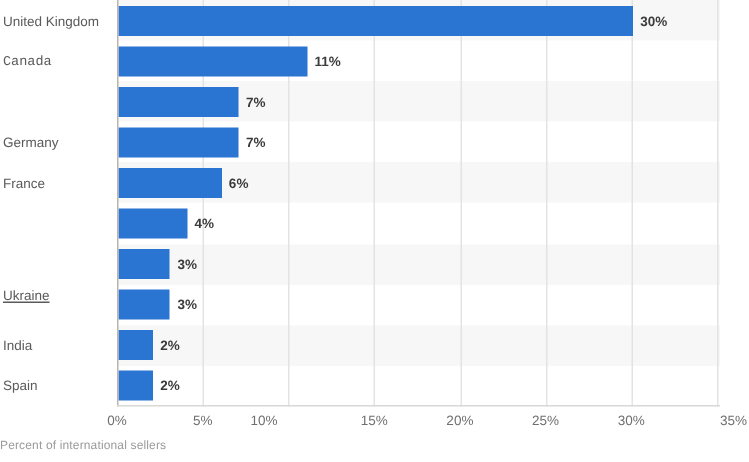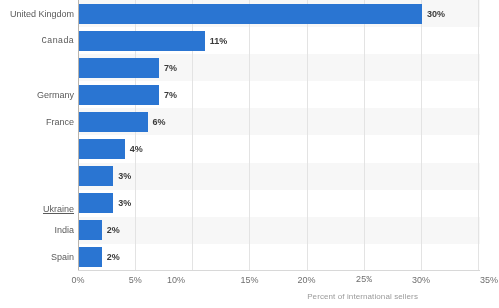--- a/index.html
+++ b/index.html
@@ -80,21 +80,20 @@
     font-weight: bold;
     color: #3b3b3b;
     white-space: nowrap;
   }
 
   
   .cat-label {
     position: absolute;
     right: 0;
     width: 72px;
-    text-align: right;
     font-size: 9px;
     color: #5a5a5a;
     height: 20px;
     line-height: 20px;
     white-space: nowrap;
   }
   #y-labels {
     position: absolute;
     left: 0;
     top: 0;
@@ -112,21 +111,21 @@
     width: 40px;
     margin-left: -20px;
     white-space: nowrap;
   }
 
   #x-axis-title {
     position: absolute;
     top: 292px;
     left: 0;
     width: 418px;
-    text-align: right;
+    text-align: left;
     font-size: 8px;
     color: #9a9a9a;
     letter-spacing: 0.1px;
   }
 </style>
 </head>
 <body>
 
 <div id="chart-root">
 
@@ -167,31 +166,31 @@
     </div>
 
   <div id="axis-line-y"></div>
   <div id="axis-line-x"></div>
 
   <div id="y-labels">
       <div class="cat-label" style="top: 3.55px;">United Kingdom</div>
       <div class="cat-label" style="top: 30.65px; font-family: Liberation Mono, monospace;">Canada</div>
       <div class="cat-label" style="top: 84.85px;">Germany</div>
       <div class="cat-label" style="top: 111.95px;">France</div>
-      <div class="cat-label" style="top: 199px; text-decoration: underline;">Ukraine</div>
+      <div class="cat-label" style="top: 187px; text-decoration: underline;">Ukraine</div>
       <div class="cat-label" style="top: 247.45px;">Spain</div>
       <div class="cat-label" style="top: 220.35px;">India</div>
     </div>
 
   <div id="x-ticks">
       <div class="tick-label" style="left: 78px;">0%</div>
       <div class="tick-label" style="left: 135.15px;">5%</div>
       <div class="tick-label" style="left: 176px;">10%</div>
       <div class="tick-label" style="left: 249.45px;">15%</div>
       <div class="tick-label" style="left: 306.6px;">20%</div>
-      <div class="tick-label" style="left: 363.75px; font-family: Liberation Mono, monospace;">25%</div>
+      <div class="tick-label" style="left: 363.75px;">25%</div>
       <div class="tick-label" style="left: 420.9px;">30%</div>
       <div class="tick-label" style="left: 478.05px; text-align: right;">35%</div>
     </div>
 
   <div id="x-axis-title">Percent of international sellers</div>
 
 </div>
 
 </body></html>

